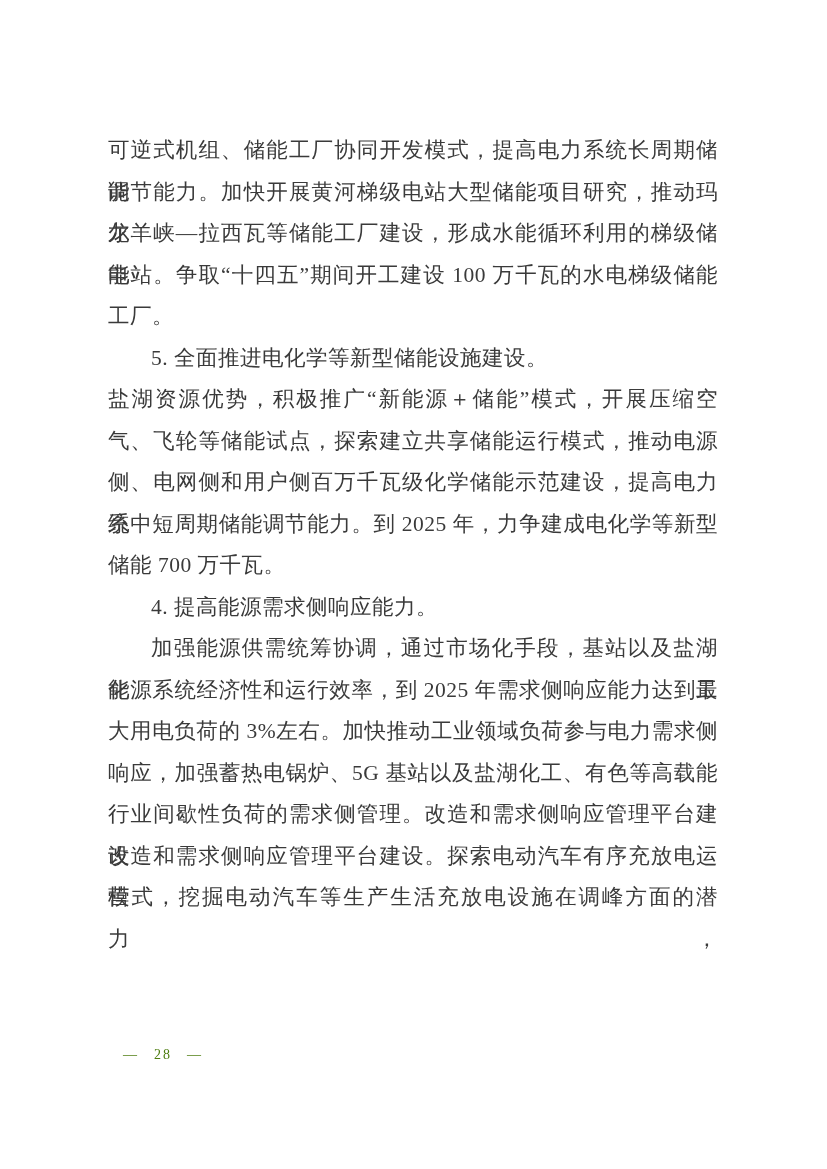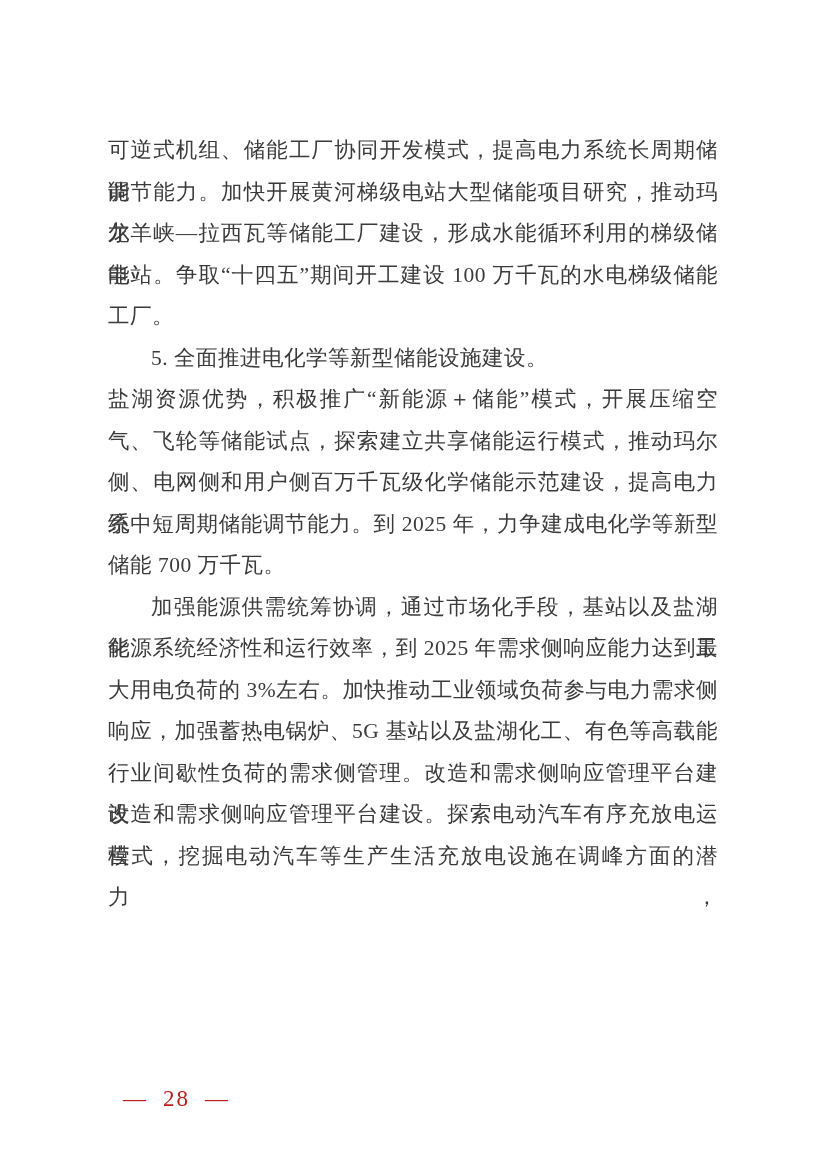--- a/index.html
+++ b/index.html
@@ -34,24 +34,24 @@
     text-align: justify;
     text-align-last: justify;
   }
   
   .line.indent {
     text-indent: 2em;
   }
   .footer {
     position: absolute;
     left: 114px;
-    top: 1084px;
-    font-size: 23px;
+    top: 1040px;
+    font-size: 14px;
     line-height: 30px;
-    color: #b91c1c;
+    color: #4d7c0f;
     letter-spacing: 2px;
   }
   .footer span { margin: 0 9px; }
   .footer .num { margin: 0 6px; }
 </style>
 </head>
 <body>
 
 <div class="page">
 
@@ -59,25 +59,26 @@
 
     <div class="line j">可逆式机组、储能工厂协同开发模式，提高电力系统长周期储能</div>
     <div class="line j">调节能力。加快开展黄河梯级电站大型储能项目研究，推动玛尔</div>
     <div class="line j">龙羊峡—拉西瓦等储能工厂建设，形成水能循环利用的梯级储能</div>
     <div class="line j">电站。争取“十四五”期间开工建设 100 万千瓦的水电梯级储能</div>
     <div class="line">工厂。</div>
 
     <div class="line indent">5. 全面推进电化学等新型储能设施建设。</div>
 
     <div class="line j">盐湖资源优势，积极推广“新能源＋储能”模式，开展压缩空</div>
-    <div class="line j">气、飞轮等储能试点，探索建立共享储能运行模式，推动玛尔</div>
+    <div class="line j">气、飞轮等储能试点，探索建立共享储能运行模式，推动电源</div>
     <div class="line j">侧、电网侧和用户侧百万千瓦级化学储能示范建设，提高电力系</div>
     <div class="line j">统中短周期储能调节能力。到 2025 年，力争建成电化学等新型</div>
     <div class="line">储能 700 万千瓦。</div>
 
+    <div class="line indent">4. 提高能源需求侧响应能力。</div>
 
     <div class="line j indent">加强能源供需统筹协调，通过市场化手段，基站以及盐湖化工</div>
     <div class="line j">能源系统经济性和运行效率，到 2025 年需求侧响应能力达到最</div>
     <div class="line j">大用电负荷的 3%左右。加快推动工业领域负荷参与电力需求侧</div>
     <div class="line j">响应，加强蓄热电锅炉、5G 基站以及盐湖化工、有色等高载能</div>
     <div class="line j">行业间歇性负荷的需求侧管理。改造和需求侧响应管理平台建设</div>
     <div class="line j">改造和需求侧响应管理平台建设。探索电动汽车有序充放电运营</div>
     <div class="line j">模式，挖掘电动汽车等生产生活充放电设施在调峰方面的潜力，</div>
 
   </div>

